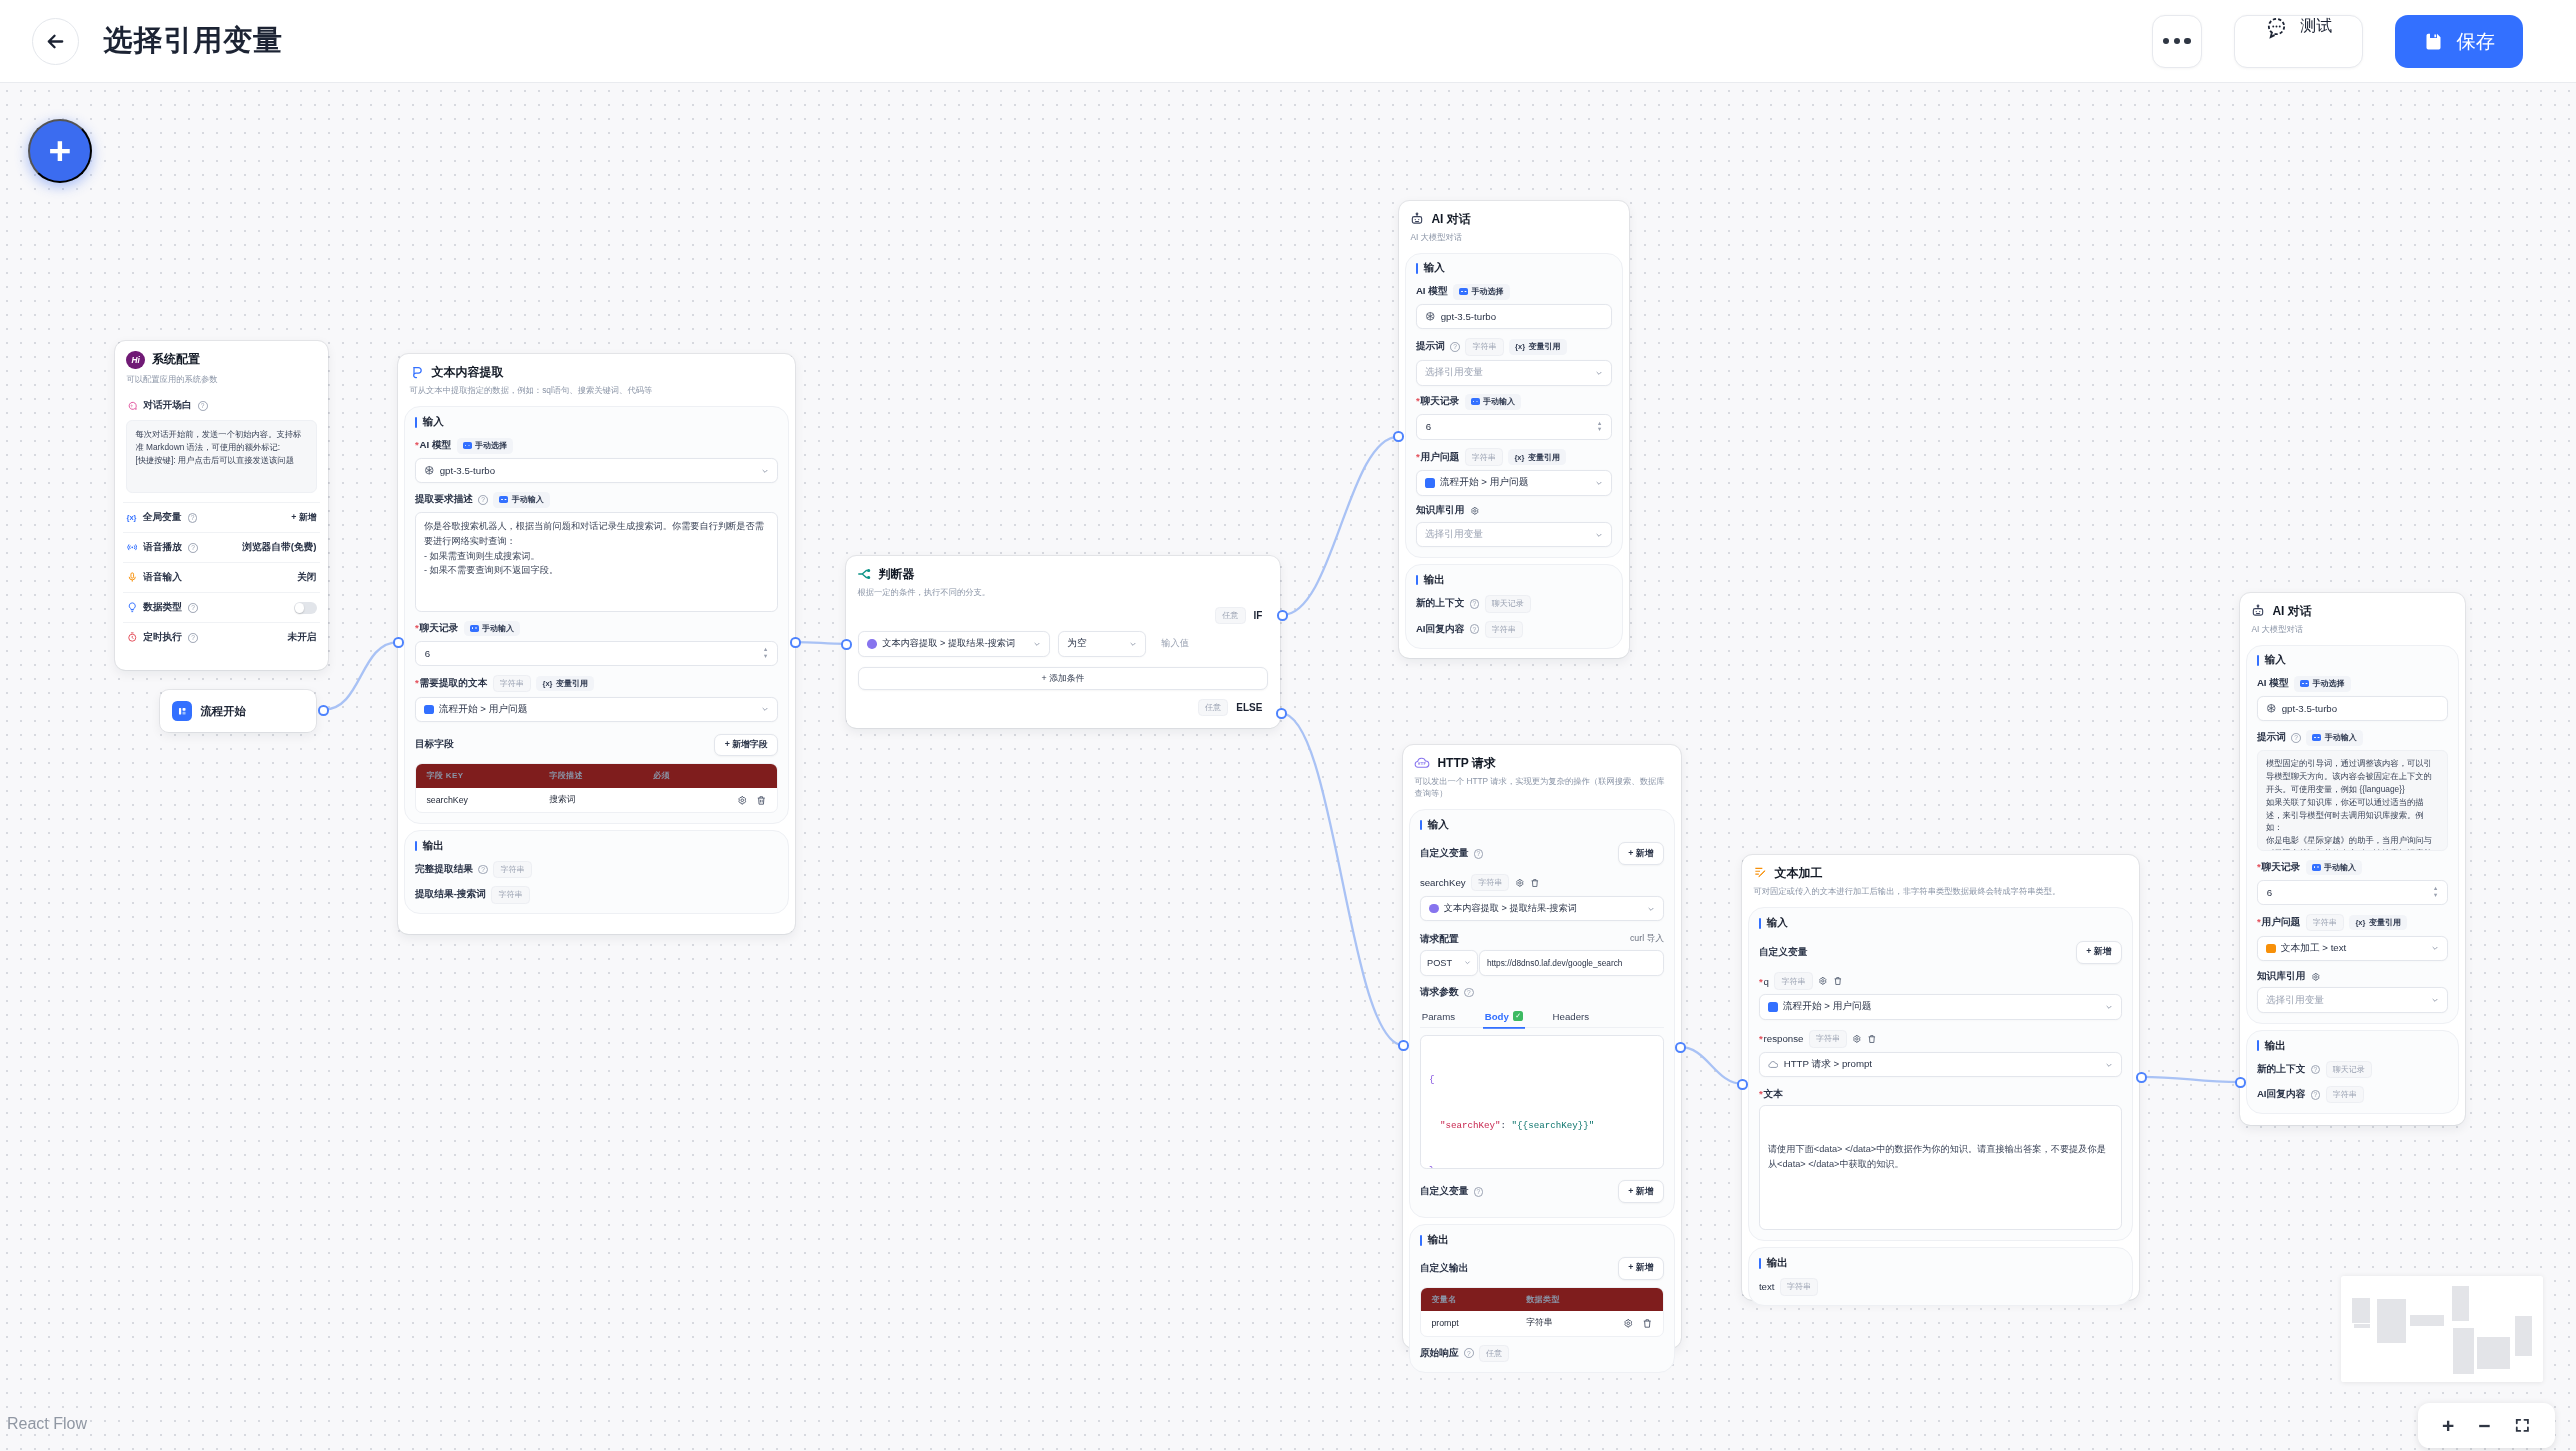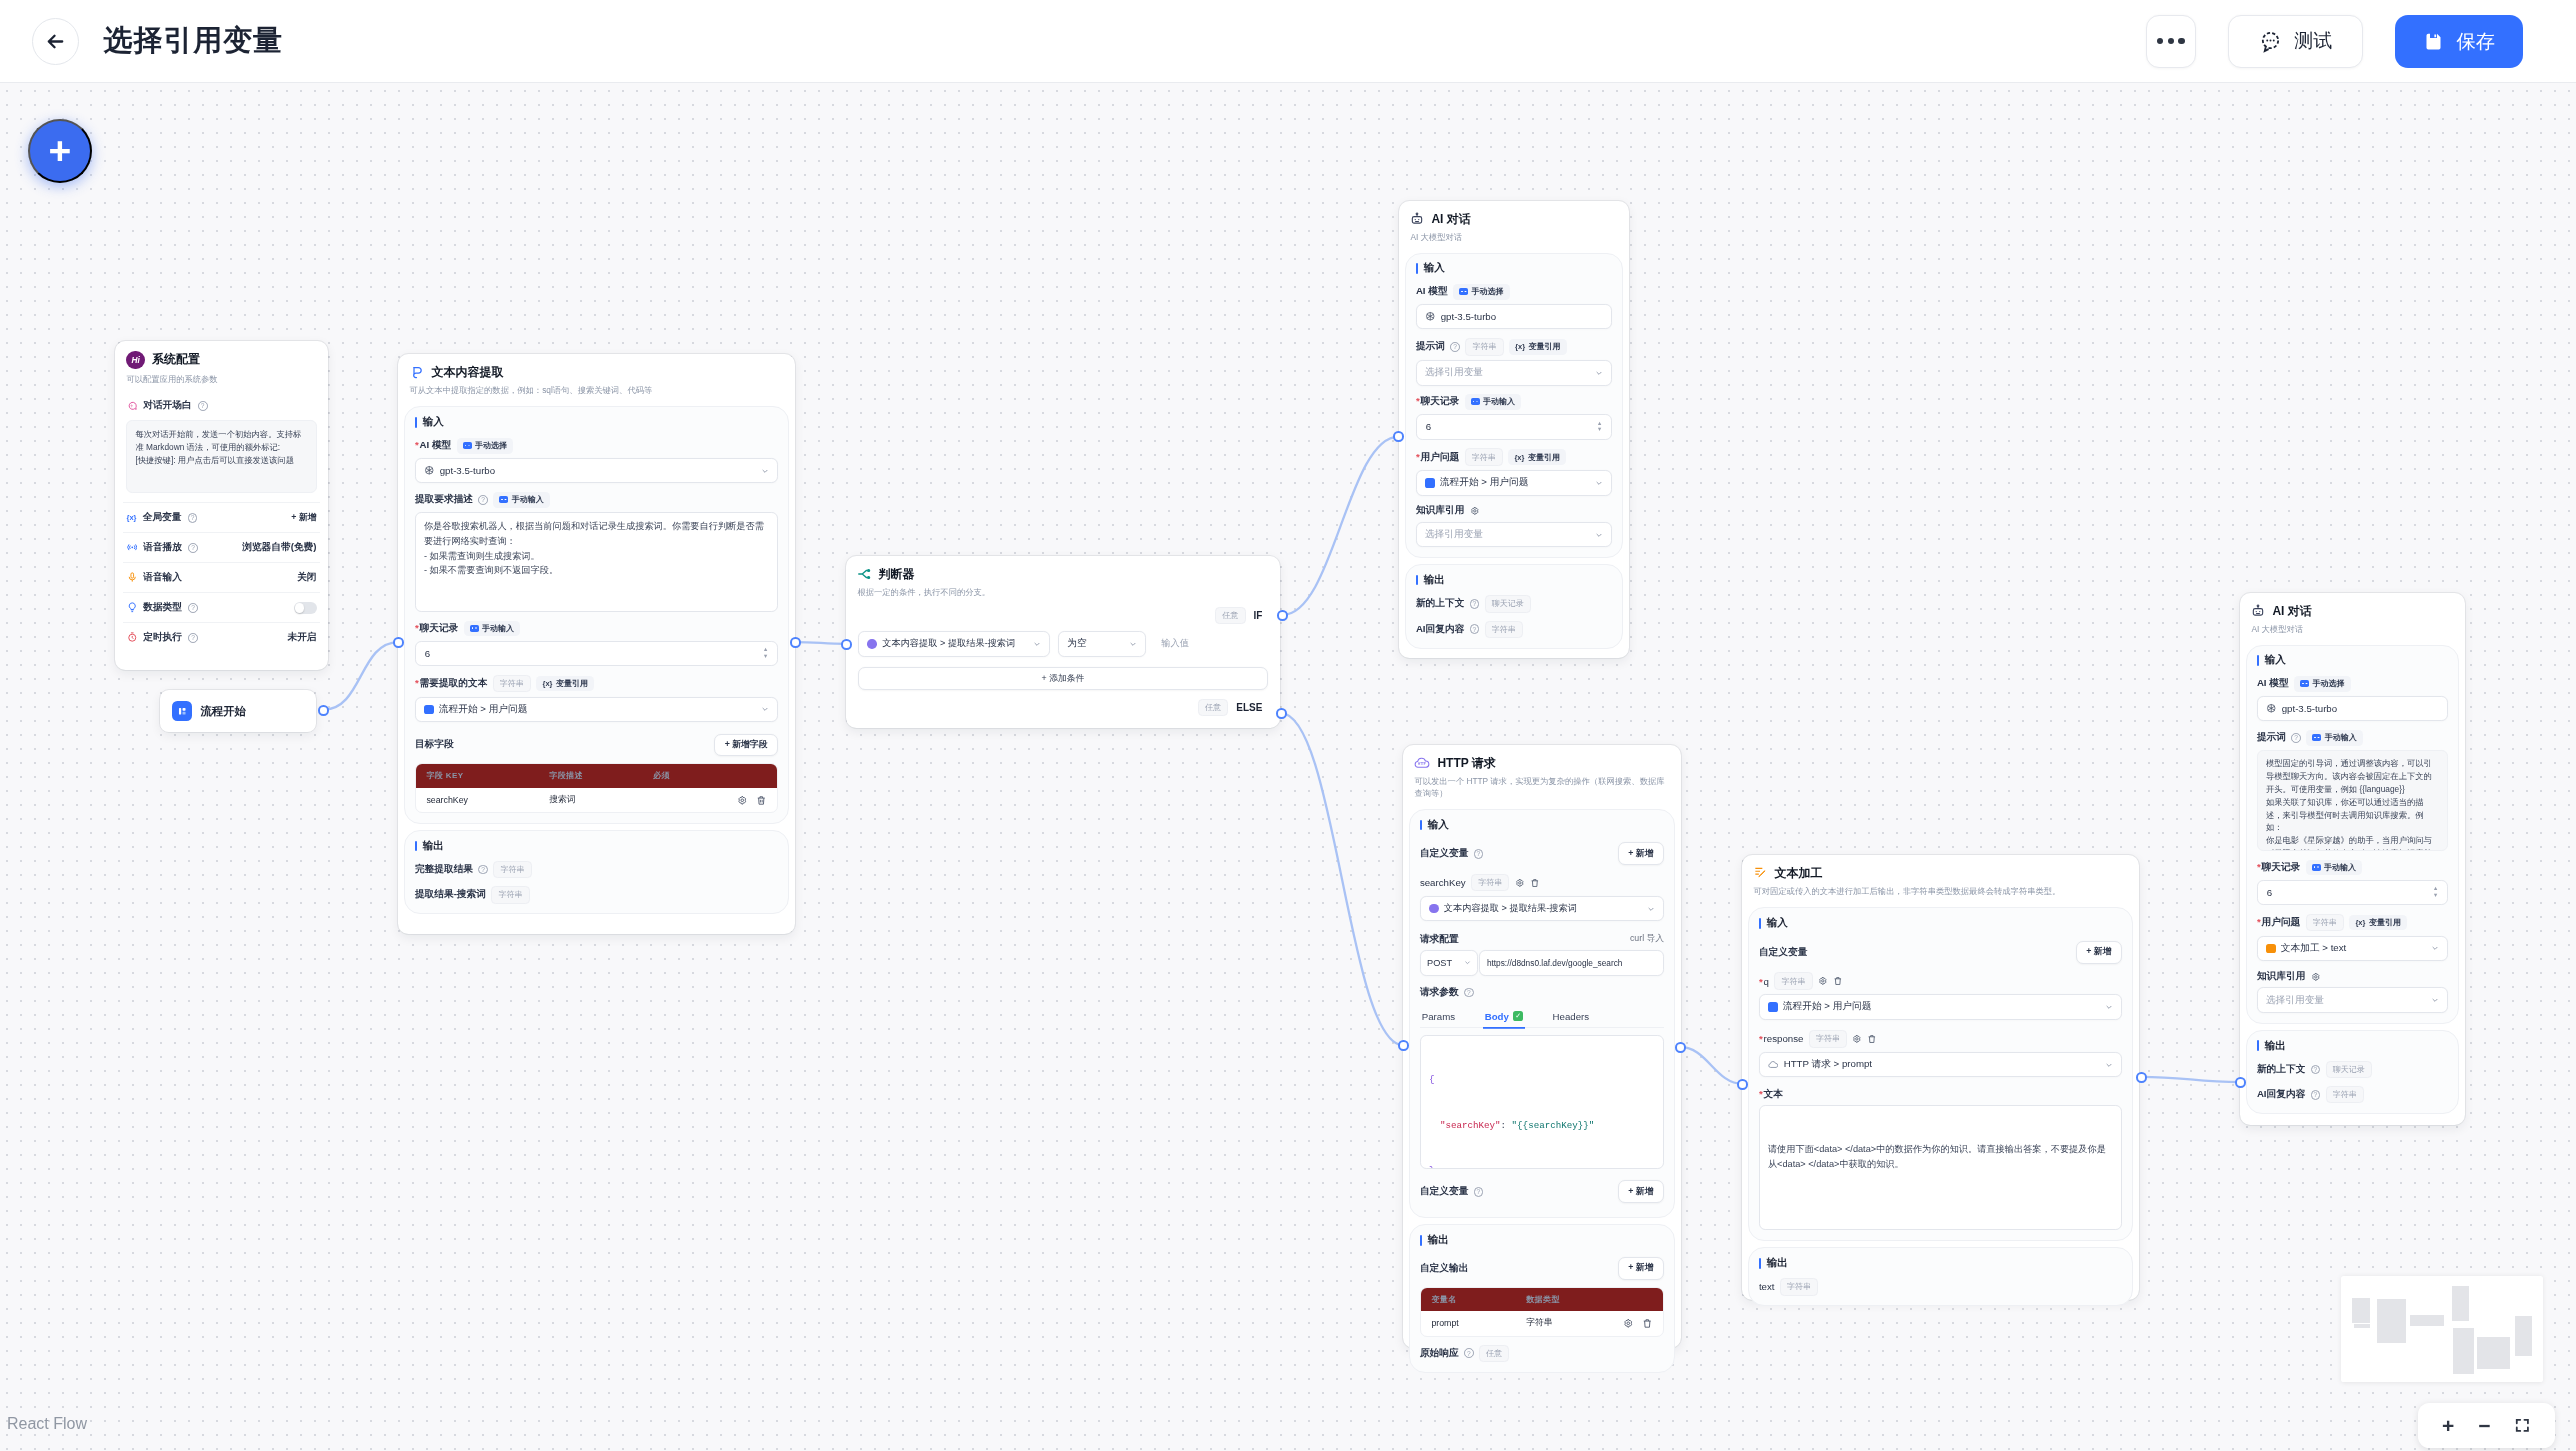--- a/index.html
+++ b/index.html
@@ -20,21 +20,21 @@
   .topbar { position:absolute; left:0; top:0; right:0; height:83px; background:#fff;
     border-bottom:0.9px solid #e9ebef; z-index:20; display:flex; align-items:center; }
   .back-btn { width:47px; height:47px; border-radius:50%; border:0.9px solid #e4e7ec;
     background:#fff; display:flex; align-items:center; justify-content:center; margin-left:32px; }
   .page-title { font-size:29px; font-weight:bold; margin-left:24.6px; letter-spacing:0.9px; }
   .topbar-right { margin-left:auto; display:flex; align-items:center; gap:32px; margin-right:53px; }
   .more-btn { width:50px; height:53px; border:0.9px solid #e7e9ee; border-radius:13px; background:#fff;
     display:flex; align-items:center; justify-content:center; gap:4.4px; box-shadow:0 0.9px 2.6px rgba(0,0,0,.04); }
   .more-btn i { width:6.2px; height:6.2px; background:#2f3643; border-radius:50%; }
   .test-btn { height:53px; padding:0 30px; border:0.9px solid #e7e9ee; border-radius:13px; background:#fff;
-    display:flex; align-items:center; gap:12.3px; font-size:19px; color:#1c2333; box-shadow:0 0.9px 2.6px rgba(0,0,0,.04); }
+    display:flex; align-items:flex-start; gap:12.3px; font-size:16px; color:#1c2333; box-shadow:0 0.9px 2.6px rgba(0,0,0,.04); }
   .save-btn { height:53px; padding:0 28px; border:none; border-radius:13px; background:#3370ff; color:#fff;
     display:flex; align-items:center; gap:12.3px; font-size:19.3px; }
 
   .fab { position:absolute; left:28px; top:119px; width:64px; height:64px; border-radius:50%;
     background:#3b6cf0; color:#fff; font-size:39px; font-weight:bold; display:flex; align-items:center;
     justify-content:center; z-index:15; box-shadow:0 3.5px 12.3px rgba(59,108,240,.45); }
 
   
   .node { position:absolute; background:#fff; border-radius:10.5px; z-index:4;
     box-shadow:0 0 0 0.9px rgba(19,24,36,.07), 0 3.5px 10.5px rgba(19,24,36,.07); }

